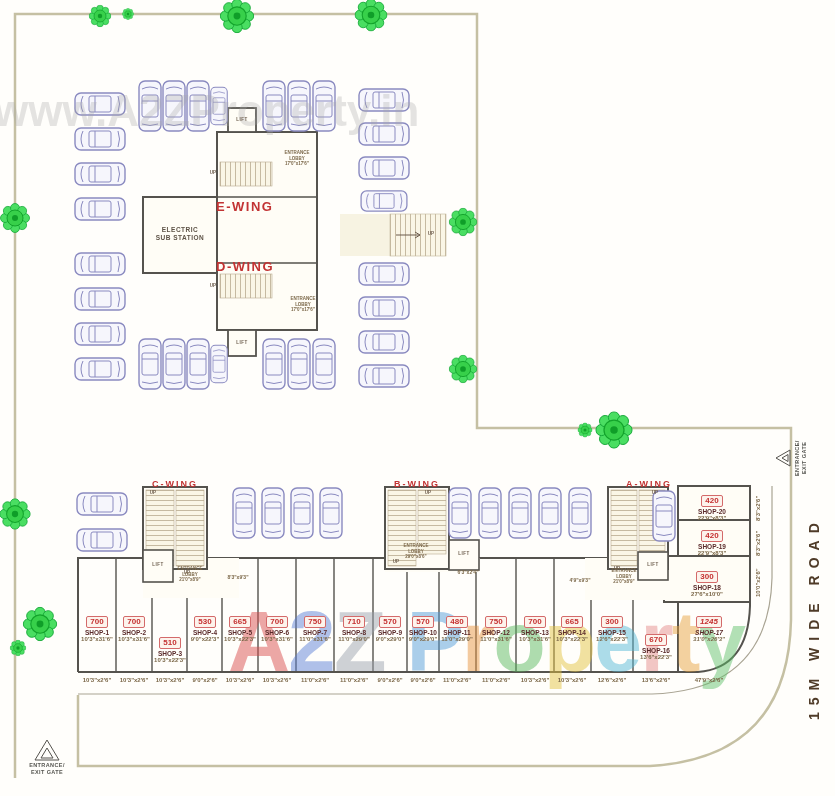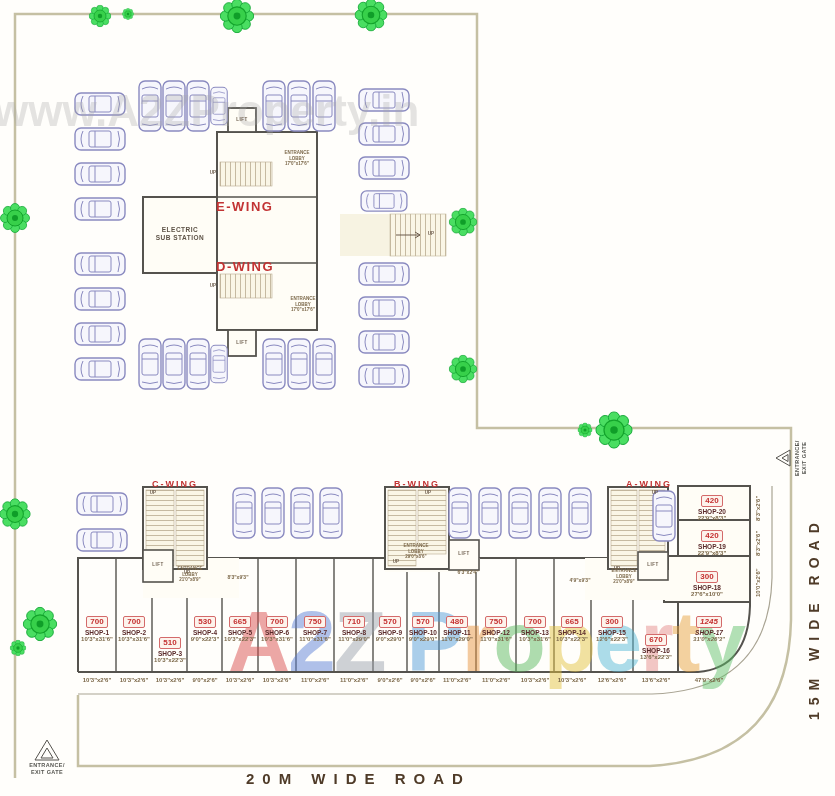--- a/index.html
+++ b/index.html
@@ -287,19 +287,18 @@
       <div class="vdim" style="left: 755px; top: 487px; height: 34px;">8'3"x2'6"</div>
       <div class="shop" style="left: 712px; top: 524px; width: 70px;"><div class="chip" style="">420</div><div class="sname" style="">SHOP-19</div><div class="sdim" style="">22'9"x8'3"</div></div>
       <div class="vdim" style="left: 755px; top: 522px; height: 34px;">8'3"x2'6"</div>
       <div class="shop" style="left: 707px; top: 565px; width: 70px;"><div class="chip" style="">300</div><div class="sname" style="">SHOP-18</div><div class="sdim" style="">27'6"x10'0"</div></div>
       <div class="vdim" style="left: 755px; top: 563px; height: 34px;">10'0"x2'6"</div>
       <div class="fdim" style="left: 238px; top: 574px; font-size: 5px;">8'3"x9'3"</div>
       <div class="fdim" style="left: 468px; top: 569px; font-size: 5px;">6'3"x2'4"</div>
       <div class="fdim" style="left: 580px; top: 577px; font-size: 5px;">4'9"x9'3"</div>
     </div>
 
-  <div class="road-h" style="left:246px;top:770px;">20M WIDE ROAD</div>
   <div class="road-v" style="left:806px;top:460px;height:260px;">15M WIDE ROAD</div>
   <div class="gate" style="left:22px;top:762px;width:50px;">ENTRANCE/
 EXIT GATE</div>
   <div class="gate-v" style="left:794px;top:430px;height:56px;">ENTRANCE/
 EXIT GATE</div>
 </div>
 
 </body></html>

